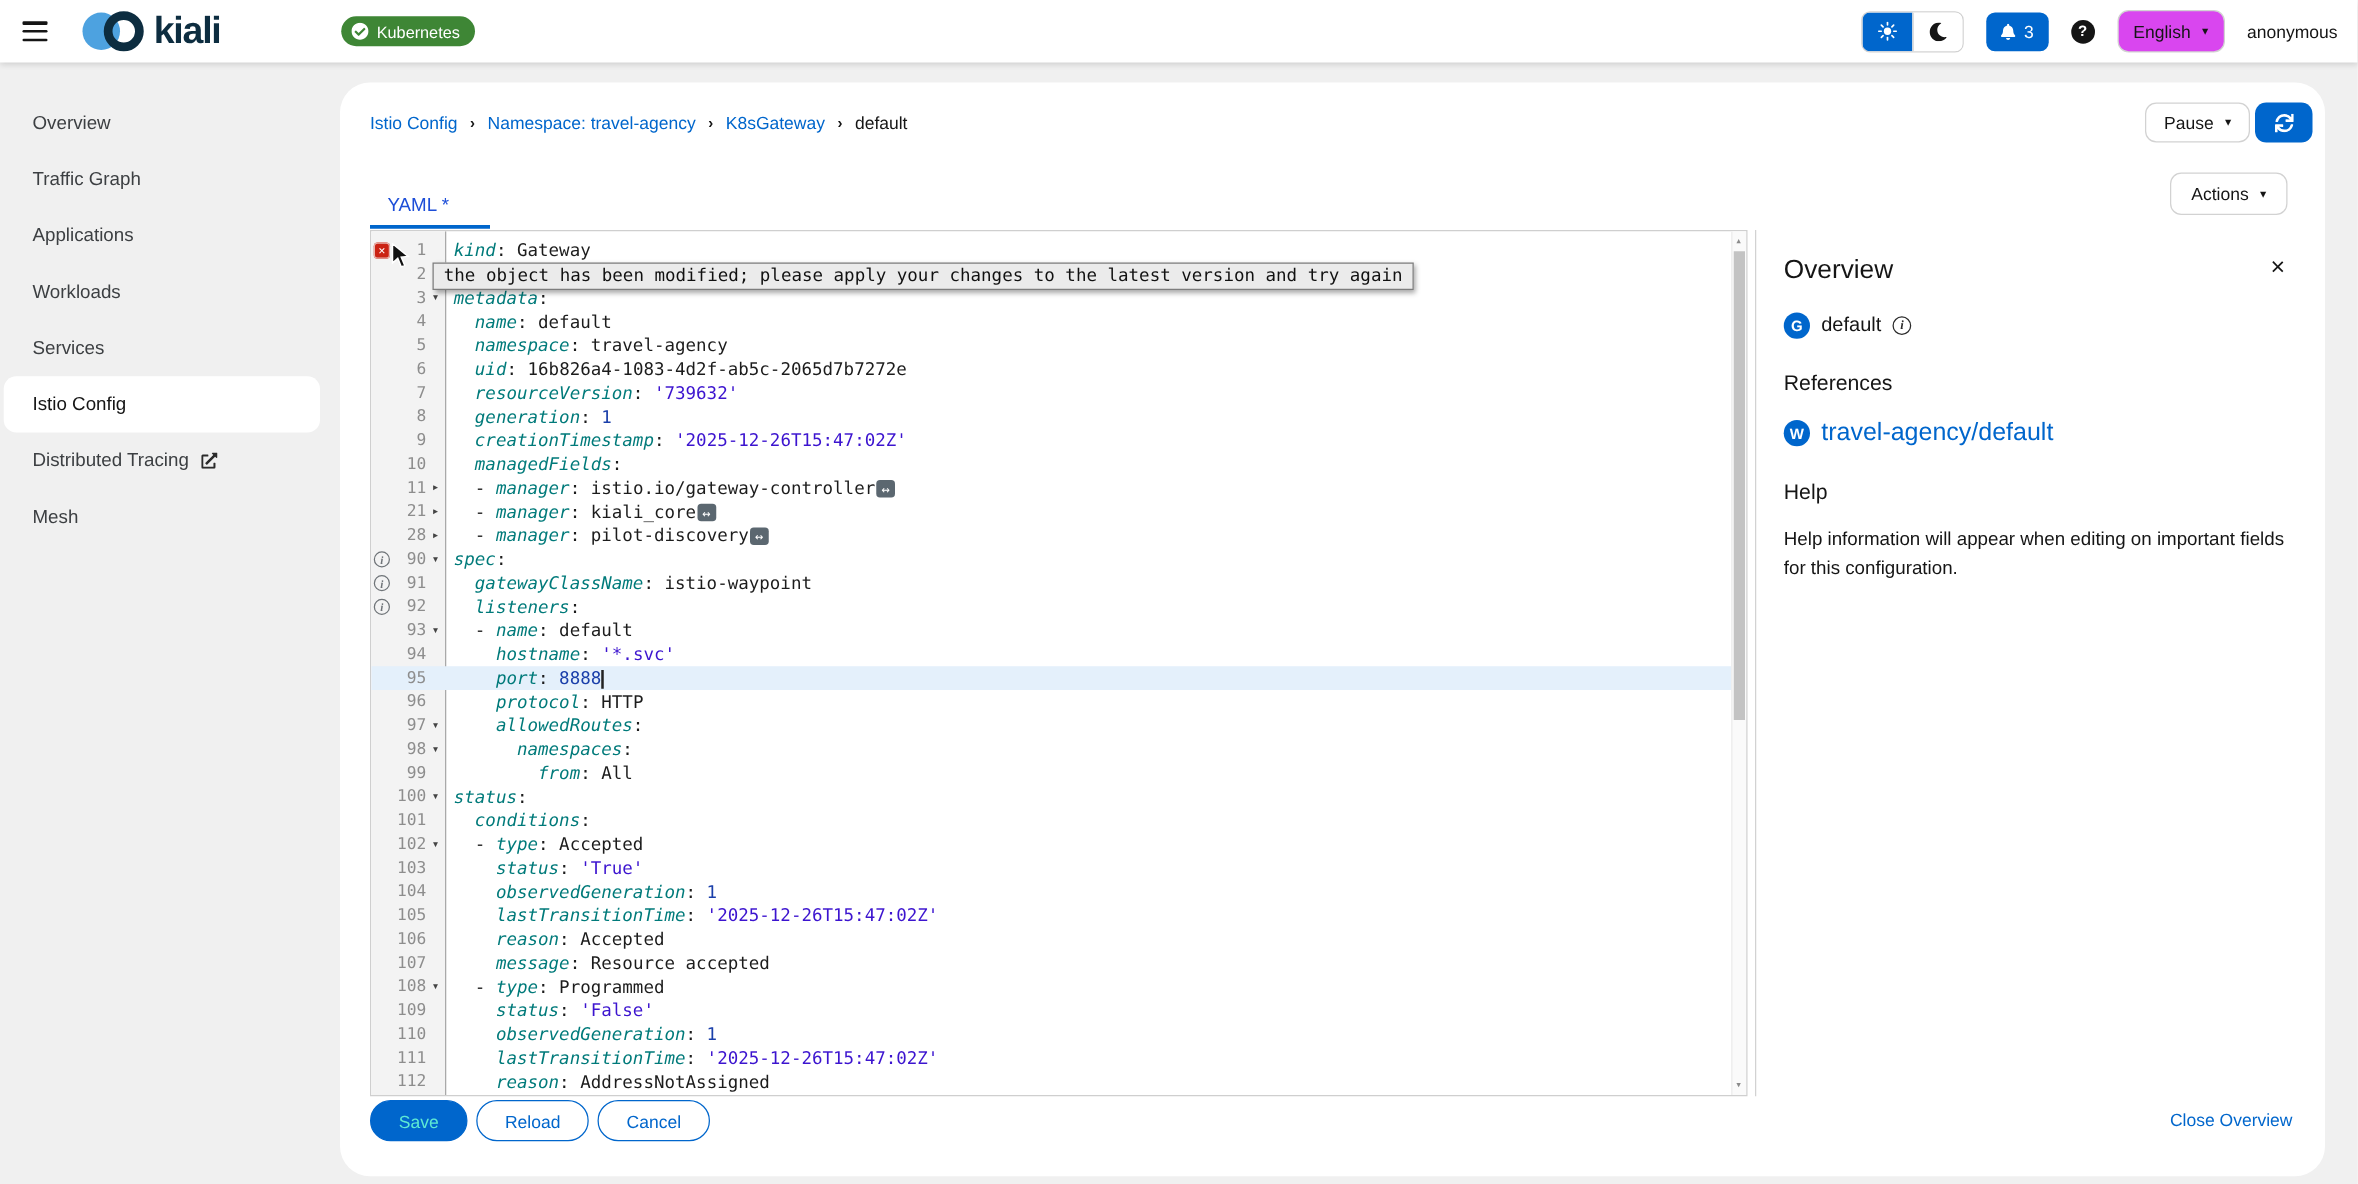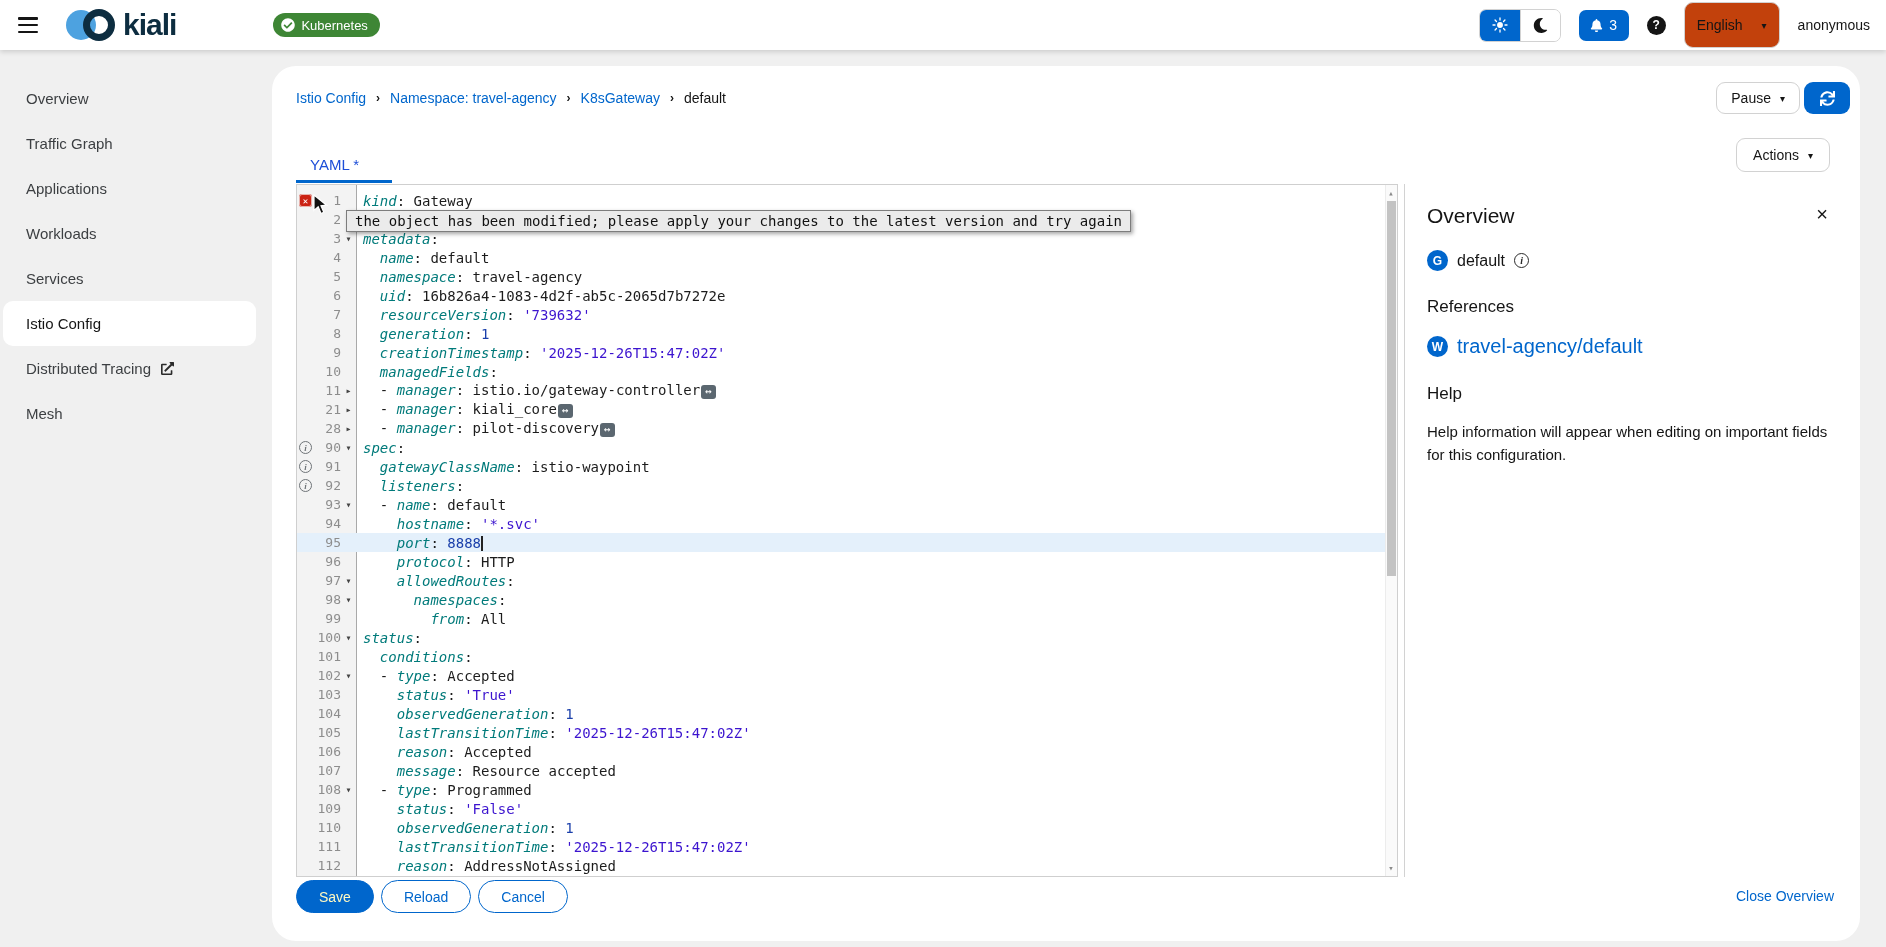--- a/index.html
+++ b/index.html
@@ -21,22 +21,22 @@
     display:flex; align-items:center; gap:6px; padding:0 12px 0 8px; font-size:13px; }
   .mh-right { position:absolute; right:16px; top:0; height:50px; display:flex; align-items:center; gap:18px; }
   .theme-toggle { display:flex; border:1px solid #d2d2d2; border-radius:7px; overflow:hidden; }
   .tt-seg { width:40px; height:31px; display:flex; align-items:center; justify-content:center; cursor:pointer; }
   .tt-light { background:#0066cc; }
   .tt-dark { background:#fff; border-left:1px solid #d2d2d2; }
   .bell-btn { height:31px; min-width:50px; background:#0066cc; border:none; border-radius:7px; color:#fff;
     display:flex; align-items:center; justify-content:center; gap:6px; font-size:14px; cursor:pointer; }
   .help-circle { width:19px; height:19px; border-radius:50%; background:#151515; color:#fff; font-size:12px;
     font-weight:bold; display:flex; align-items:center; justify-content:center; cursor:pointer; }
-  .lang-btn { height:46px; background:#c2410c; border:1px solid #d2d2d2; border-radius:9px; padding:0 12px;
-    font-size:14px; color:#151515; display:flex; align-items:center; gap:19px; cursor:pointer; }
+  .lang-btn { height:34px; background:#d946ef; border:1px solid #d2d2d2; border-radius:9px; padding:0 12px;
+    font-size:14px; color:#151515; display:flex; align-items:center; gap:9px; cursor:pointer; }
   .caret { font-size:10px; color:#151515; }
   .user-label { font-size:14px; color:#151515; }
 
   
   .sidebar { position:absolute; left:0; top:50px; width:262px; bottom:0; padding-top:26px; }
   .nav-item { height:45px; display:flex; align-items:center; gap:10px; padding-left:26px;
     font-size:15px; color:#3c3f42; cursor:pointer; }
   .nav-item.active { background:#fff; border-radius:10px; margin:0 6px 0 3px; padding-left:23px; color:#151515; }
   .nav-item svg { flex:0 0 auto; }
 
@@ -107,21 +107,21 @@
     font:italic bold 10px "Liberation Serif", serif; display:inline-flex; align-items:center; justify-content:center;
     cursor:pointer; }
   .panel h2 { font-size:17px; font-weight:500; color:#151515; margin-top:26px; }
   .ref-link { font-size:20px; color:#0066cc; text-decoration:none; cursor:pointer; }
   .help-text { margin-top:16px; font-size:15px; color:#151515; line-height:1.55; max-width:440px; }
 
   
   .footer-btns { position:absolute; left:24px; top:814px; display:flex; gap:7px; }
   .btn { height:33px; border-radius:17px; font-size:14px; padding:0 22px; cursor:pointer;
     display:flex; align-items:center; font-family:"Liberation Sans", sans-serif; }
-  .btn-primary { background:#0066cc; color:#fef9c3; border:1px solid #0066cc; }
+  .btn-primary { background:#0066cc; color:#5eead4; border:1px solid #0066cc; }
   .btn-secondary { background:#fff; color:#0066cc; border:1px solid #0066cc; }
   .close-overview { position:absolute; right:26px; top:822px; font-size:14px; color:#0066cc;
     text-decoration:none; cursor:pointer; }
 </style>
 </head>
 <body>
 
 <header class="masthead">
   <div class="hamburger">
       <span></span>

